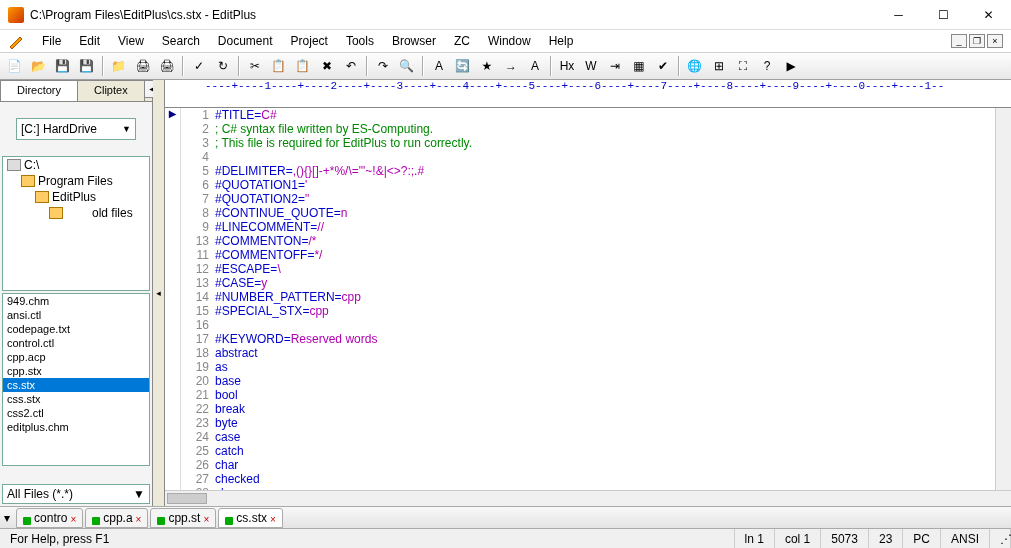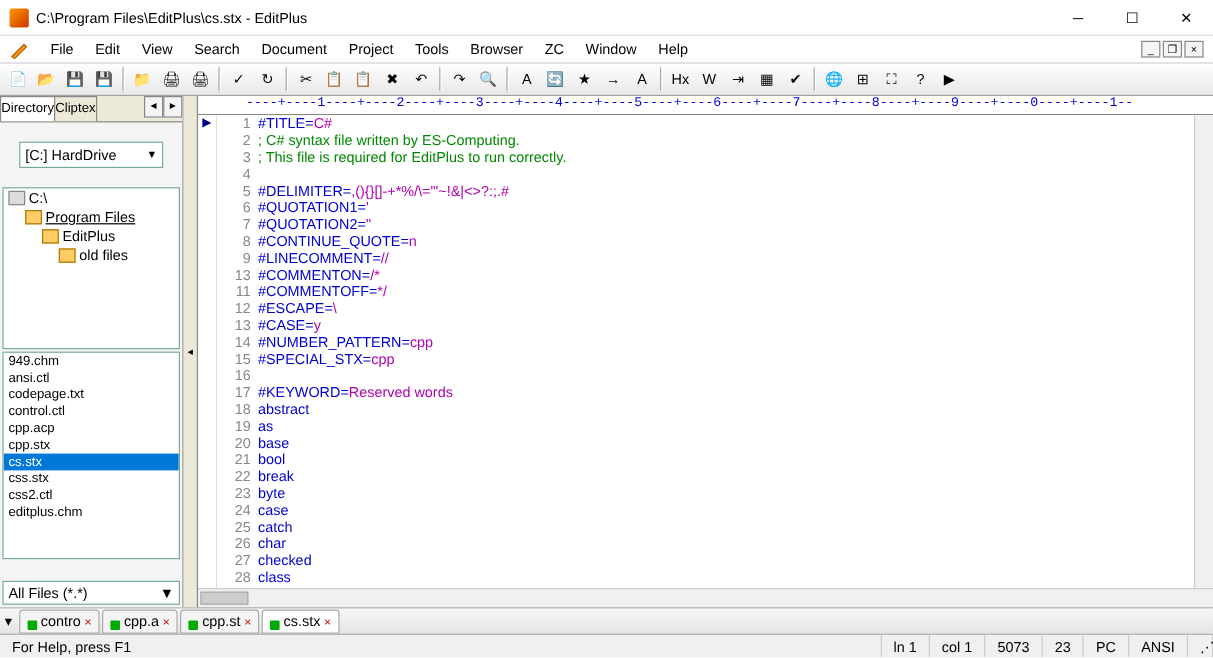--- a/index.html
+++ b/index.html
@@ -13,37 +13,37 @@
 .menubar-icon { width: 16px; height: 16px; margin-right: 8px; }
 .menu-item { padding: 2px 8px; cursor: default; }
 .menubar .right-ctrls { margin-left: auto; display: flex; gap: 2px; }
 .smallbtn { width: 16px; height: 14px; border: 1px solid #888; background: #f4f4f4; font-size: 9px; line-height: 12px; text-align: center; }
 .toolbar { height: 28px; background: linear-gradient(#fefefe,#e8e8e8); border-top: 1px solid #d0d0d0; border-bottom: 1px solid #a0a0a0; display: flex; align-items: center; padding: 0 4px; gap: 2px; }
 .tbtn { width: 22px; height: 22px; display: flex; align-items: center; justify-content: center; border: 1px solid transparent; }
 .tsep { width: 2px; height: 20px; border-left: 1px solid #aaa; border-right: 1px solid #fff; margin: 0 2px; }
 .main { display: flex; height: calc(548px - 30px - 22px - 28px - 22px - 20px); }
 .sidebar { width: 153px; border-right: 1px solid #888; display: flex; flex-direction: column; background: #f4f4f4; }
 .side-tabs { height: 22px; display: flex; background: #ece9d8; border-bottom: 1px solid #888; }
-.side-tab { padding: 3px 0; border: 1px solid #888; border-bottom: none; background: #fff; font-size: 11px; margin-right: -1px; }
+.side-tab { padding: 3px 16px; border: 1px solid #888; border-bottom: none; background: #fff; font-size: 11px; margin-right: -1px; }
 .side-tab.inactive { background: #ece9d8; }
 .side-nav { display: flex; margin-left: auto; }
 .navbtn { width: 16px; height: 18px; border: 1px solid #888; background: #f4f4f4; font-size: 10px; line-height: 16px; text-align: center; }
 .drive-sel { height: 22px; border: 1px solid #7a9; margin: 16px; background: #fff; display: flex; align-items: center; padding: 0 4px; font-size: 11px; }
 .drive-sel .dd { margin-left: auto; font-size: 9px; }
 .folder-tree { flex: 0 0 135px; background: #fff; border: 1px solid #7a9; margin: 0 2px; overflow: auto; }
 .tree-item { display: flex; align-items: center; padding: 1px 2px; font-size: 11px; white-space: nowrap; }
 .tree-item .ico { width: 14px; height: 12px; background: #fc6; border: 1px solid #a70; margin-right: 3px; }
 .tree-item.drive .ico { background: #ddd; border-color: #888; }
 .file-list { flex: 1; background: #fff; border: 1px solid #7a9; margin: 2px; overflow-y: scroll; }
 .file-item { padding: 0 4px; font-size: 11px; line-height: 14px; white-space: nowrap; }
 .file-item.selected { background: #0078d7; color: #fff; }
 .filter-sel { height: 20px; border: 1px solid #7a9; margin: 16px 2px 2px 2px; background: #fff; display: flex; align-items: center; padding: 0 4px; font-size: 11px; }
 .editor-area { flex: 1; display: flex; flex-direction: column; overflow: hidden; }
 .side-toggle { width: 12px; background: #ece9d8; border-right: 1px solid #888; display: flex; align-items: center; justify-content: center; font-size: 9px; }
-.ruler { height: 16px; background: #fff; border-bottom: 1px solid #888; font-family: 'Courier New', monospace; font-size: 11px; color: #00c; white-space: nowrap; overflow: hidden; padding-left: 40px; letter-spacing: 0; }
+.ruler { height: 28px; background: #fff; border-bottom: 1px solid #888; font-family: 'Courier New', monospace; font-size: 11px; color: #00c; white-space: nowrap; overflow: hidden; padding-left: 40px; letter-spacing: 0; }
 .code-wrap { flex: 1; display: flex; overflow: hidden; background: #fff; }
 .marker-col { width: 16px; background: #fff; border-right: 1px solid #ddd; }
 .marker-col .mark { height: 14px; font-size: 10px; color: #008; text-align: center; }
 .gutter { width: 34px; background: #fff; text-align: right; padding-right: 6px; font-family: 'Courier New', monospace; font-size: 12px; color: #888; line-height: 14px; }
 .code { flex: 1; font-family: 'Courier New', monospace; font-size: 12px; line-height: 14px; white-space: pre; overflow: hidden; }
 .c-key { color: #00c; }
 .c-str { color: #b000b0; }
 .c-cmt { color: #080; }
 .c-kw  { color: #00c; }
 .hscroll { height: 16px; background: #f0f0f0; border-top: 1px solid #ccc; display: flex; }
@@ -199,29 +199,29 @@
     </div>
     <div class="drive-sel">
       <span>[C:] HardDrive</span>
       <span class="dd">▼</span>
     </div>
     <div class="folder-tree" id="folder-tree">
         <div class="tree-item drive" style="padding-left: 4px;">
           <span class="ico"></span>
           <span>C:\</span>
         </div>
-        <div class="tree-item " style="padding-left: 18px; text-decoration: underline;">
+        <div class="tree-item " style="padding-left: 18px;">
           <span class="ico"></span>
           <span>Program Files</span>
         </div>
         <div class="tree-item " style="padding-left: 32px;">
           <span class="ico"></span>
           <span>EditPlus</span>
         </div>
-        <div class="tree-item " style="padding-left: 46px;">
+        <div class="tree-item " style="padding-left: 46px; gap: 26px;">
           <span class="ico"></span>
           <span>old files</span>
         </div>
       </div>
     <div class="file-list" id="file-list">
         <div class="file-item">949.chm</div>
         <div class="file-item">ansi.ctl</div>
         <div class="file-item">codepage.txt</div>
         <div class="file-item">control.ctl</div>
         <div class="file-item">cpp.acp</div>

